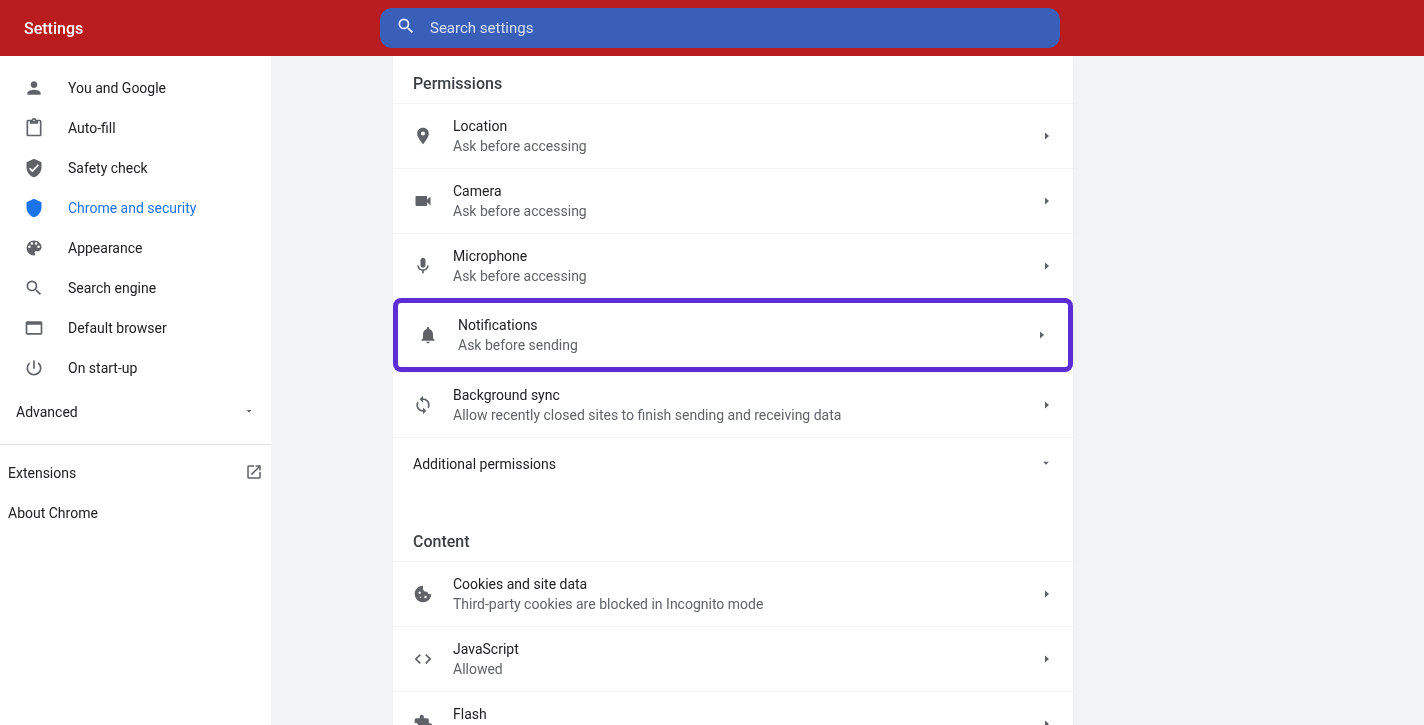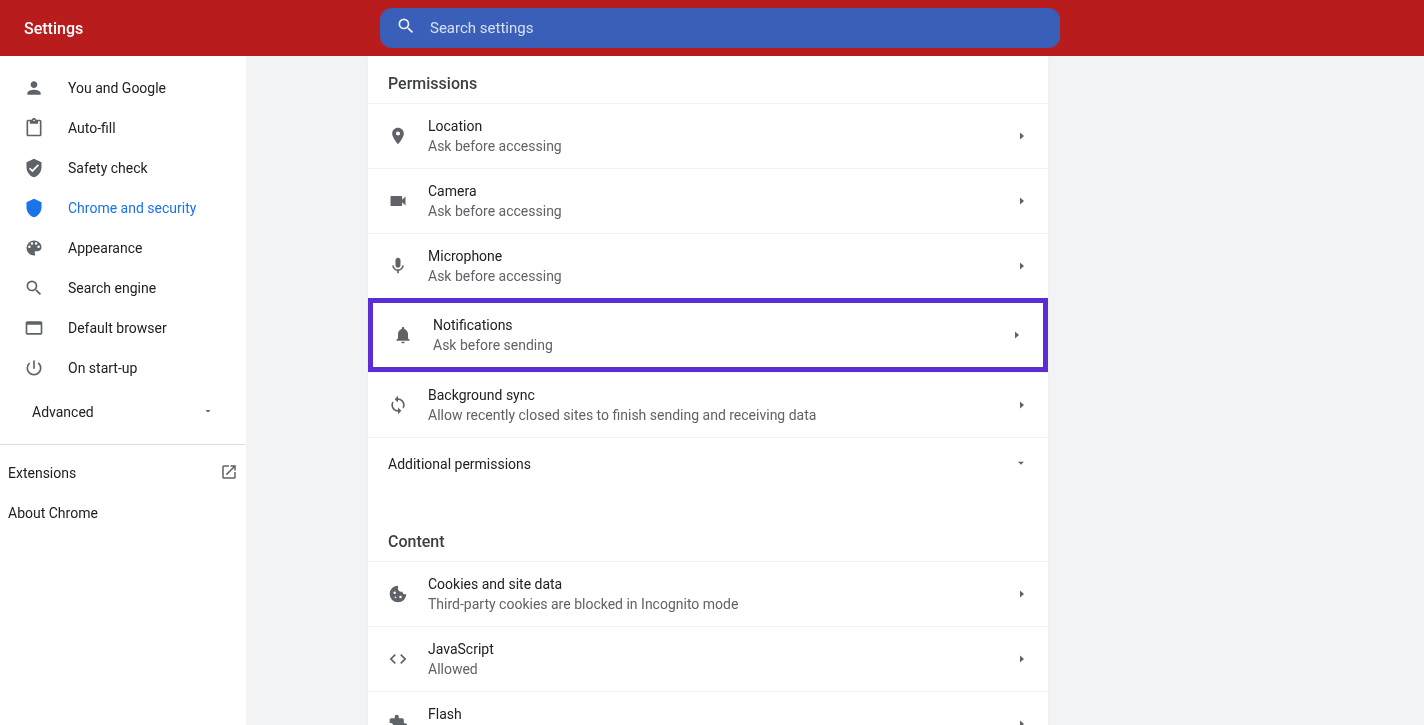--- a/index.html
+++ b/index.html
@@ -32,40 +32,40 @@
   border: none;
   outline: none;
   color: #fff;
   font-size: 15px;
   flex: 1;
 }
 .search-input::placeholder { color: rgba(255,255,255,0.8); }
 
 .layout { display: flex; height: calc(100% - 56px); }
 
-.sidebar { width: 246px; background: #fff; overflow-y: auto; padding-top: 12px; }
+.sidebar { width: 271px; background: #fff; overflow-y: auto; padding-top: 12px; }
 .sb-item {
   display: flex;
   align-items: center;
   height: 40px;
   padding: 0 24px;
   cursor: pointer;
   color: #202124;
   font-size: 14px;
 }
 .sb-item.active { color: #1a73e8; }
 .sb-icon { width: 20px; height: 20px; margin-right: 24px; display: flex; align-items: center; justify-content: center; }
 .sb-icon svg { width: 20px; height: 20px; fill: #5f6368; }
 .sb-item.active .sb-icon svg { fill: #1a73e8; }
 .sb-advanced {
   display: flex;
   align-items: center;
   justify-content: space-between;
   height: 48px;
-  padding: 0 32px;
+  padding: 0 16px;
   font-size: 14px;
   color: #202124;
   cursor: pointer;
 }
 .sb-divider { height: 1px; background: #e0e0e0; margin: 8px 0; }
 .sb-link {
   display: flex;
   align-items: center;
   justify-content: space-between;
   height: 40px;
@@ -87,21 +87,21 @@
   border-top: 1px solid #f1f3f4;
   cursor: pointer;
 }
 .row:first-of-type { border-top: none; }
 .row-icon { width: 20px; height: 20px; margin-right: 20px; display: flex; align-items: center; justify-content: center; }
 .row-icon svg { width: 20px; height: 20px; fill: #5f6368; }
 .row-text { flex: 1; }
 .row-title { font-size: 14px; color: #202124; line-height: 20px; }
 .row-sub { font-size: 14px; color: #5f6368; line-height: 20px; }
 .row-arrow svg { width: 12px; height: 12px; fill: #5f6368; }
-.row.highlighted { border: 5px solid #5c2dd5; border-radius: 0; }
+.row.highlighted { border: 5px solid #5c2dd5; border-radius: 8px; }
 .row-additional { border-top: 1px solid #f1f3f4; padding: 16px 20px; display: flex; align-items: center; cursor: pointer; }
 .row-additional .row-title { flex: 1; }
 .section-gap { height: 24px; }
 </style>
 </head>
 <body>
 
 <div class="header">
   <div class="header-title">Settings</div>
   <div class="search-container">

